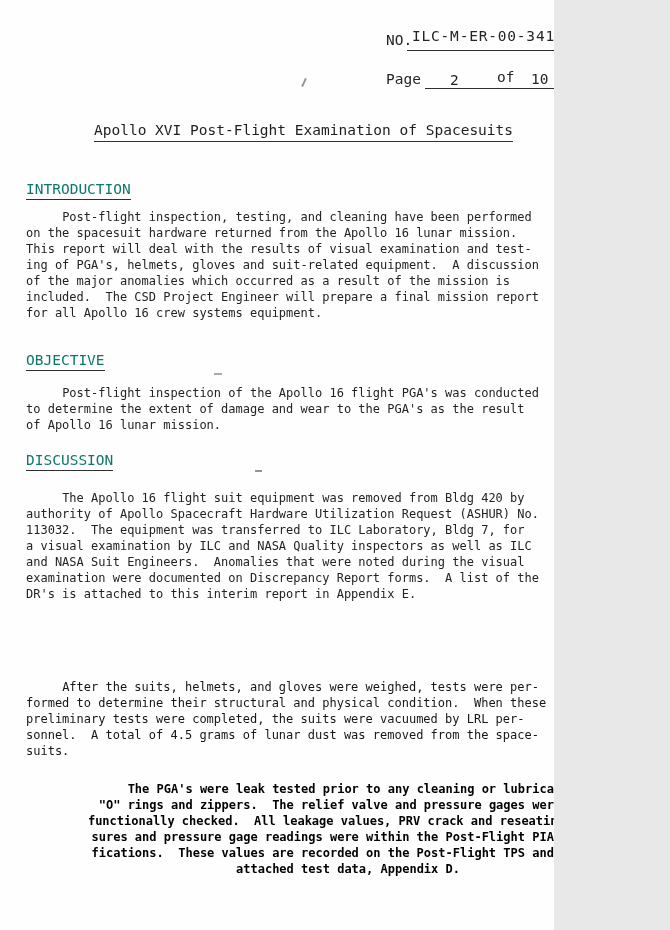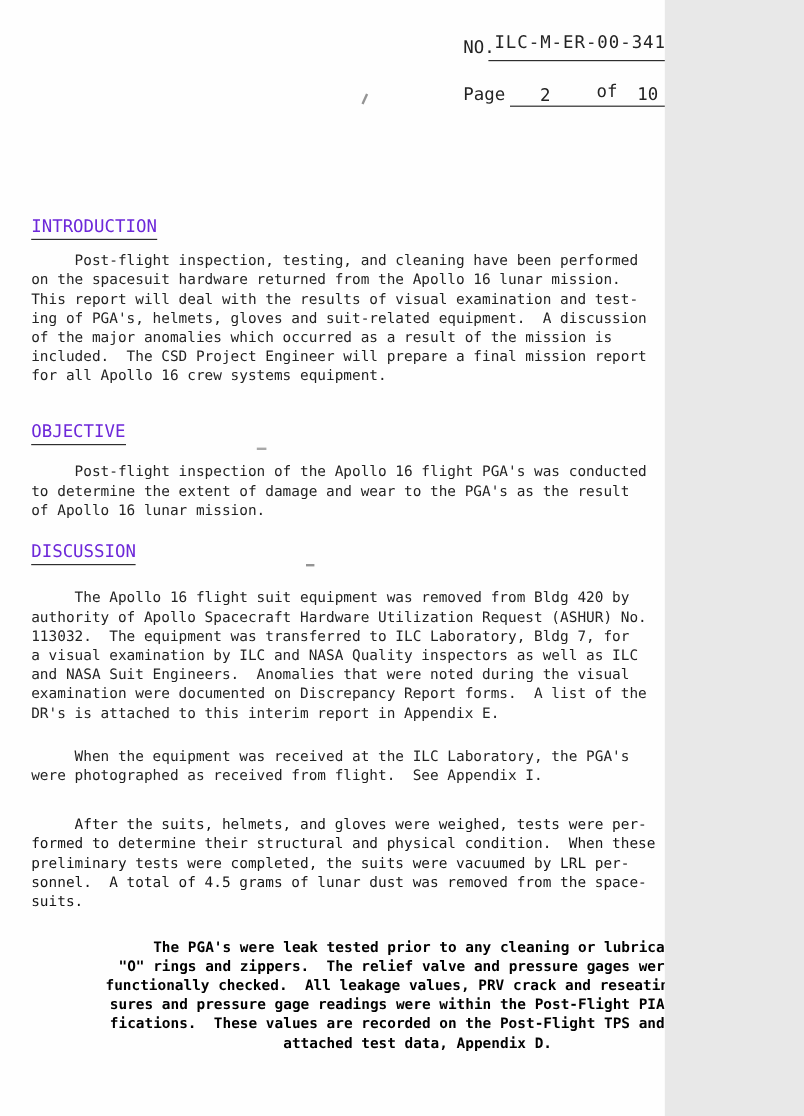--- a/index.html
+++ b/index.html
@@ -8,21 +8,21 @@
     width:554px;height:930px;
     background:#fefefe;
     font-family:"DejaVu Sans Mono", monospace;
     color:#232323;
     overflow:hidden;
   }
   .para{position:absolute;left:26px;width:644px;font-size:12px;line-height:16px;white-space:pre-wrap;}
   .heading{
     position:absolute;left:26px;
     font-size:14.5px;
-    color:#6d28d9;
+    color:#0f766e;
     border-bottom:1.6px solid #2e2e2e;
     padding-bottom:2px;
     white-space:pre;
   }
   .doc-title{
     position:absolute;left:94px;top:122px;
     font-size:14.5px;
     color:#1e1e1e;
     border-bottom:1.6px solid #333;
     padding-bottom:3px;
@@ -48,20 +48,21 @@
   <span class="hdr-label" style="left:386px;top:32px;">NO.</span>
   <span class="hdr-value" style="left:412px;top:28px;">ILC-M-ER-00-341</span>
   <div class="rule" style="left:407px;top:50px;width:210px;"></div>
 
   <span class="hdr-label" style="left:386px;top:71px;">Page</span>
   <span class="hdr-label" style="left:450px;top:72px;">2</span>
   <span class="hdr-label" style="left:497px;top:69px;">of</span>
   <span class="hdr-label" style="left:531px;top:71px;">10</span>
   <div class="rule" style="left:425px;top:88px;width:192px;"></div>
 
+  <div class="doc-title">Apollo XVI Post-Flight Examination of Spacesuits</div>
   <div class="dash-mark" style="left:635px;top:130px;width:16px;height:2px;"></div>
 
   <div class="heading" style="top:181px;">INTRODUCTION</div>
   <div class="para p1">     Post-flight inspection, testing, and cleaning have been performed
 on the spacesuit hardware returned from the Apollo 16 lunar mission.
 This report will deal with the results of visual examination and test-
 ing of PGA's, helmets, gloves and suit-related equipment.  A discussion
 of the major anomalies which occurred as a result of the mission is
 included.  The CSD Project Engineer will prepare a final mission report
 for all Apollo 16 crew systems equipment.</div>
@@ -72,22 +73,20 @@
 of Apollo 16 lunar mission.</div>
 
   <div class="heading" style="top:452px;">DISCUSSION</div>
   <div class="para p3">     The Apollo 16 flight suit equipment was removed from Bldg 420 by
 authority of Apollo Spacecraft Hardware Utilization Request (ASHUR) No.
 113032.  The equipment was transferred to ILC Laboratory, Bldg 7, for
 a visual examination by ILC and NASA Quality inspectors as well as ILC
 and NASA Suit Engineers.  Anomalies that were noted during the visual
 examination were documented on Discrepancy Report forms.  A list of the
 DR's is attached to this interim report in Appendix E.</div>
-  <div class="para p4">     When the equipment was received at the ILC Laboratory, the PGA's
-were photographed as received from flight.  See Appendix I.</div>
   <div class="para p5">     After the suits, helmets, and gloves were weighed, tests were per-
 formed to determine their structural and physical condition.  When these
 preliminary tests were completed, the suits were vacuumed by LRL per-
 sonnel.  A total of 4.5 grams of lunar dust was removed from the space-
 suits.</div>
   <div class="para p6">     The PGA's were leak tested prior to any cleaning or lubrication of
 "O" rings and zippers.  The relief valve and pressure gages were also
 functionally checked.  All leakage values, PRV crack and reseating pres-
 sures and pressure gage readings were within the Post-Flight PIA speci-
 fications.  These values are recorded on the Post-Flight TPS and in the

